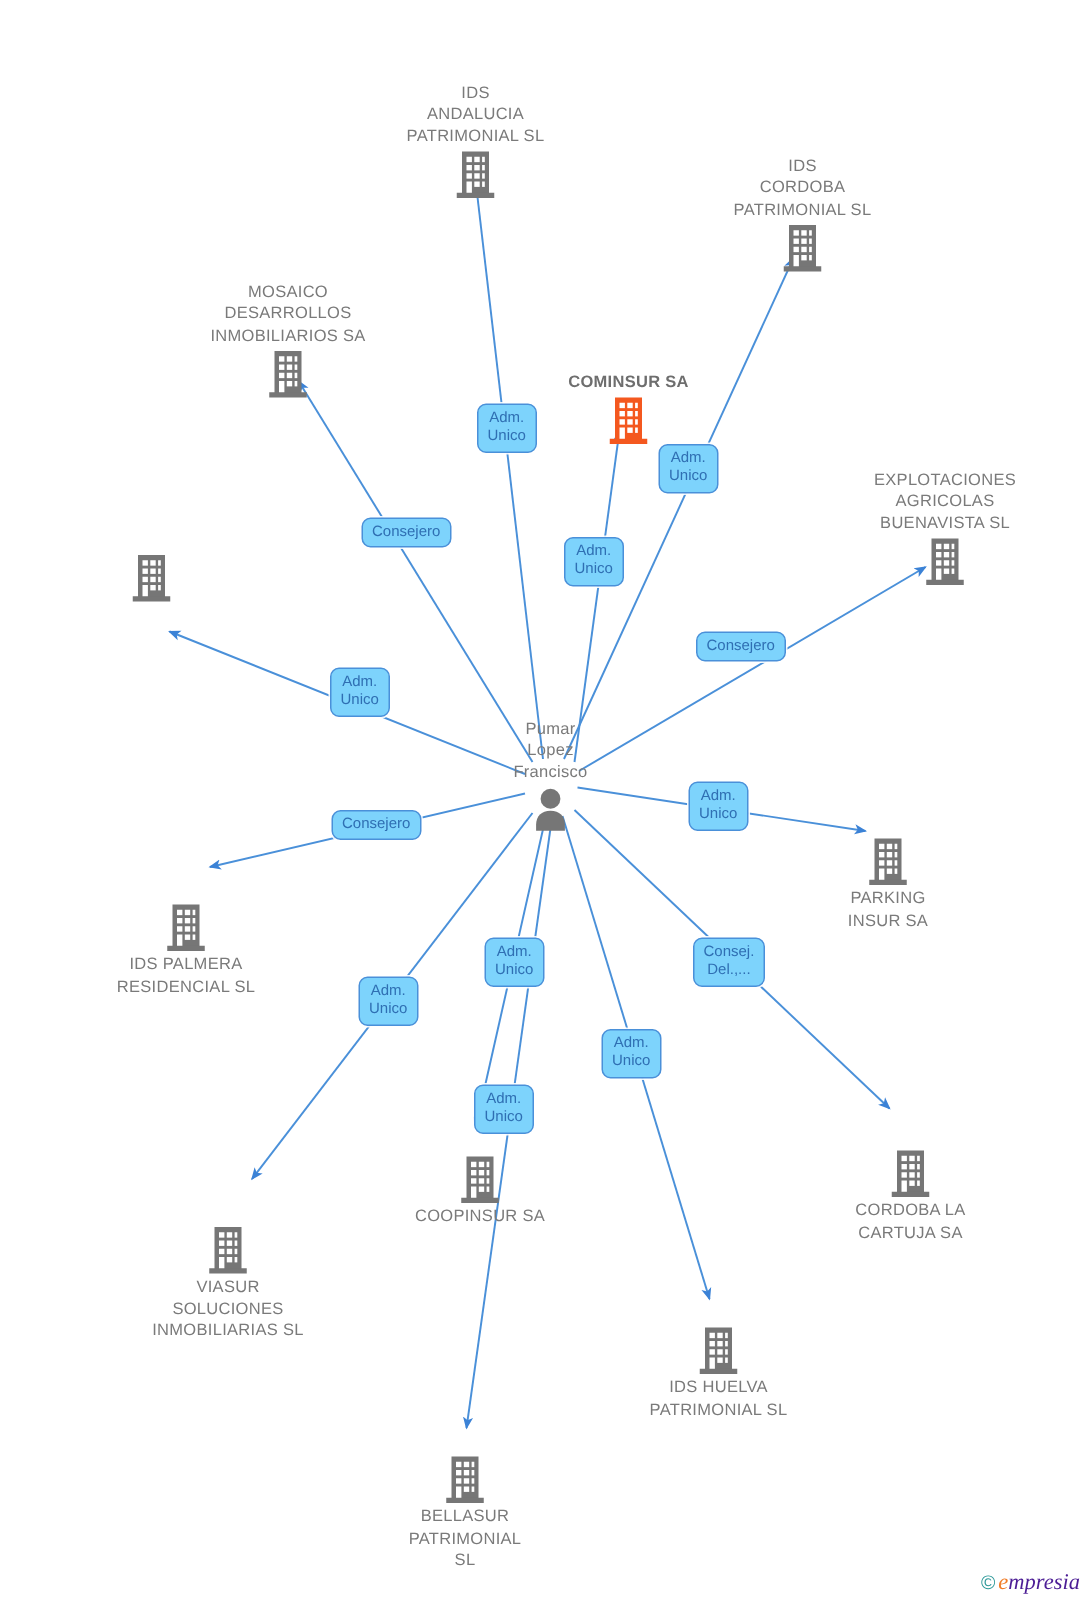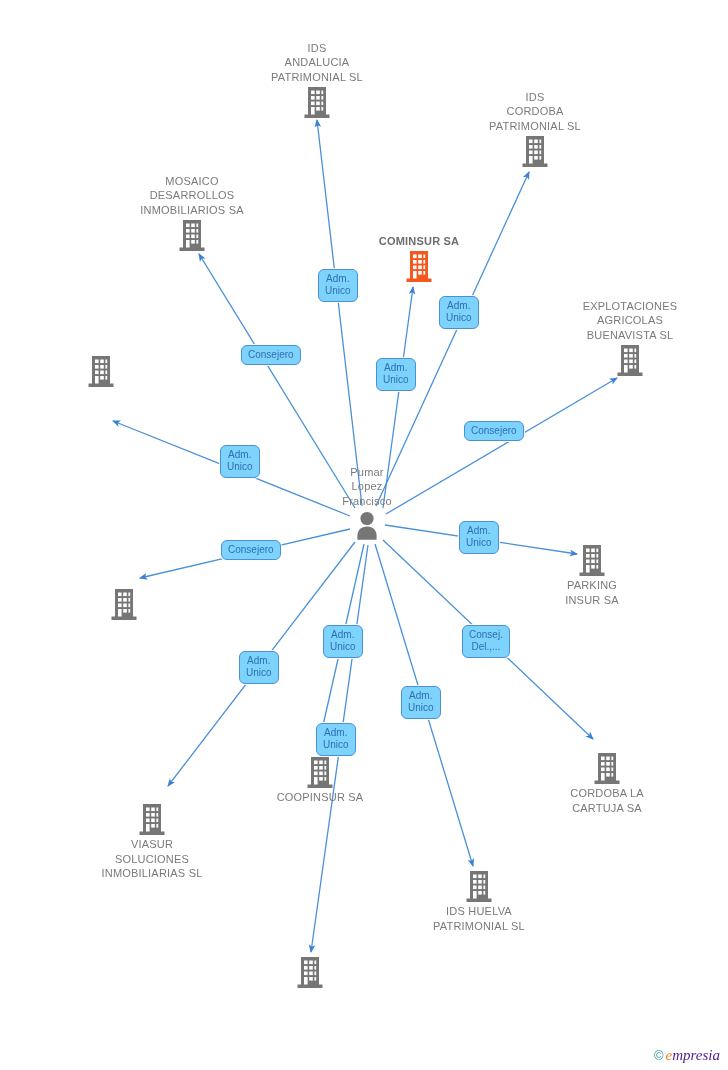--- a/index.html
+++ b/index.html
@@ -30,20 +30,21 @@
   .node {
     position: absolute;
     width: 150px;
     margin-left: -75px;      
     text-align: center;
     line-height: 14.5px;
     font-size: 11px;
     color: #7a7a7a;
     letter-spacing: 0.2px;
     white-space: pre-line;
+    margin-top: 14px;
   }
   .node .ico {
     display: block;
     margin: 0 auto;
     width: 30px;
     height: 34px;
   }
   .node .lbl {
     display: block;
   }
@@ -250,21 +251,22 @@
             <rect x="19.4" y="5.5" width="1.8" height="3.6" fill="#ffffff"></rect>
             <rect x="9" y="11" width="3.6" height="3.6" fill="#ffffff"></rect>
             <rect x="14.2" y="11" width="3.6" height="3.6" fill="#ffffff"></rect>
             <rect x="19.4" y="11" width="1.8" height="3.6" fill="#ffffff"></rect>
             <rect x="9" y="16.5" width="3.6" height="3.6" fill="#ffffff"></rect>
             <rect x="14.2" y="16.5" width="3.6" height="3.6" fill="#ffffff"></rect>
             <rect x="19.4" y="16.5" width="1.8" height="3.6" fill="#ffffff"></rect>
             <rect x="9" y="22" width="3.6" height="7.5" fill="#ffffff"></rect>
             <rect x="14.2" y="22" width="3.6" height="3.6" fill="#ffffff"></rect>
             <rect x="19.4" y="22" width="1.8" height="3.6" fill="#ffffff"></rect>
-          </svg></span></div>
+          </svg></span><span class="lbl">IDS PALMERA
+RESIDENCIAL  SL</span></div>
       <div class="node below" style="left: 607px; top: 751px;"><span style="display: block;"><svg class="ico" viewBox="0 0 30 34" xmlns="http://www.w3.org/2000/svg">
             <rect x="6" y="2" width="18" height="28" fill="#767676"></rect>
             <rect x="2.5" y="29.5" width="25" height="3.5" fill="#767676"></rect>
             <rect x="9" y="5.5" width="3.6" height="3.6" fill="#ffffff"></rect>
             <rect x="14.2" y="5.5" width="3.6" height="3.6" fill="#ffffff"></rect>
             <rect x="19.4" y="5.5" width="1.8" height="3.6" fill="#ffffff"></rect>
             <rect x="9" y="11" width="3.6" height="3.6" fill="#ffffff"></rect>
             <rect x="14.2" y="11" width="3.6" height="3.6" fill="#ffffff"></rect>
             <rect x="19.4" y="11" width="1.8" height="3.6" fill="#ffffff"></rect>
             <rect x="9" y="16.5" width="3.6" height="3.6" fill="#ffffff"></rect>
@@ -334,21 +336,23 @@
             <rect x="19.4" y="5.5" width="1.8" height="3.6" fill="#ffffff"></rect>
             <rect x="9" y="11" width="3.6" height="3.6" fill="#ffffff"></rect>
             <rect x="14.2" y="11" width="3.6" height="3.6" fill="#ffffff"></rect>
             <rect x="19.4" y="11" width="1.8" height="3.6" fill="#ffffff"></rect>
             <rect x="9" y="16.5" width="3.6" height="3.6" fill="#ffffff"></rect>
             <rect x="14.2" y="16.5" width="3.6" height="3.6" fill="#ffffff"></rect>
             <rect x="19.4" y="16.5" width="1.8" height="3.6" fill="#ffffff"></rect>
             <rect x="9" y="22" width="3.6" height="7.5" fill="#ffffff"></rect>
             <rect x="14.2" y="22" width="3.6" height="3.6" fill="#ffffff"></rect>
             <rect x="19.4" y="22" width="1.8" height="3.6" fill="#ffffff"></rect>
-          </svg></span></div>
+          </svg></span><span class="lbl">BELLASUR
+PATRIMONIAL
+SL</span></div>
       <div class="node above person" style="left: 367px; top: 464.5px;"><span class="lbl">Pumar
 Lopez
 Francisco</span><span style="display: block;"><svg class="ico" viewBox="0 0 30 34" xmlns="http://www.w3.org/2000/svg">
             <circle cx="15" cy="9.5" r="6.6" fill="#767676"></circle>
             <path d="M15 17.5c-6 0-9.6 3.8-9.6 9.2v4.1h19.2v-4.1c0-5.4-3.6-9.2-9.6-9.2z" fill="#767676"></path>
           </svg></span></div>
     </div>
 
   <div id="label-layer">
       <div class="relbl" style="left: 318px; top: 268.5px;">Adm.

